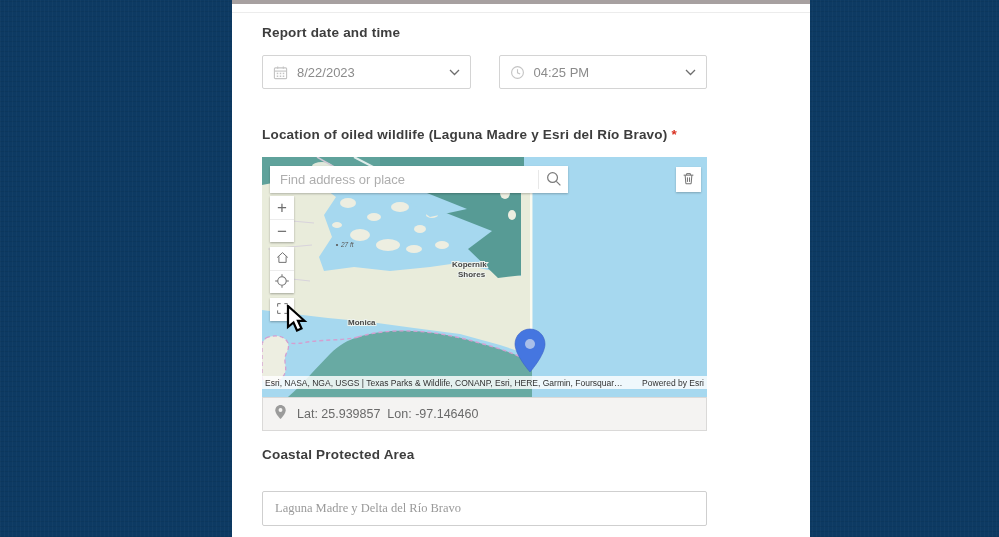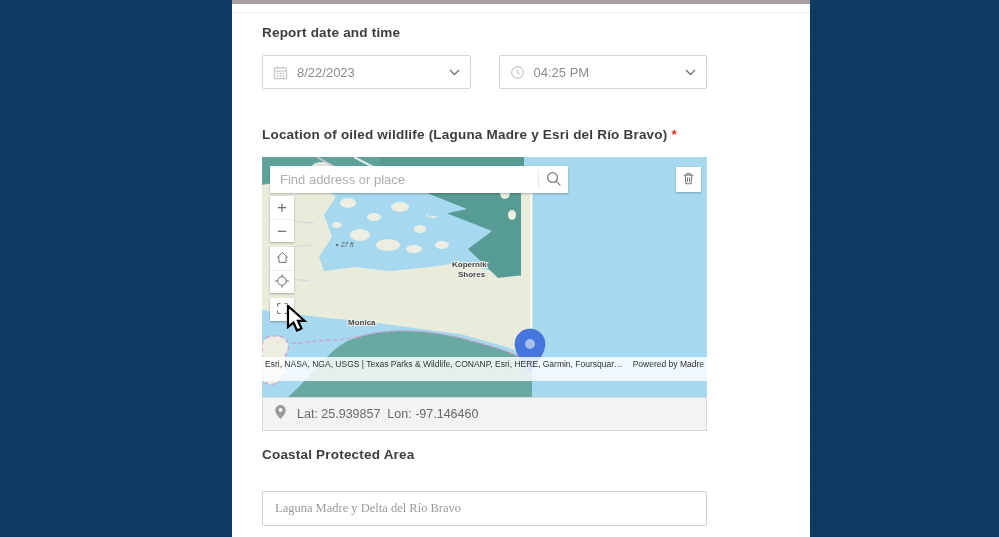--- a/index.html
+++ b/index.html
@@ -68,23 +68,23 @@
     width:24px; height:23px; background:#fff; border:none; display:flex;
     align-items:center; justify-content:center; cursor:pointer;
     font-family:"Liberation Sans",sans-serif; font-size:17px; color:#6e6e6e; line-height:1;
   }
   .ctrl-btn + .ctrl-btn { border-top:1px solid #ececec; }
   .group-zoom { top:39px; }
   .group-home { top:90px; }
   .group-full { top:141px; }
 
   .map-attribution {
-    position:absolute; left:0; right:0; bottom:16px; height:13px;
-    background:rgba(255,255,255,0.82); display:flex; align-items:flex-end;
-    font-size:8.5px; color:#323232; padding:12px 3px; white-space:nowrap;
+    position:absolute; left:0; right:0; bottom:8px; height:13px;
+    background:rgba(255,255,255,0.82); display:flex; align-items:center;
+    font-size:8.5px; color:#323232; padding:0 3px; white-space:nowrap;
   }
   .attr-sources { flex:1; overflow:hidden; text-overflow:ellipsis; }
   .attr-powered { margin-left:8px; }
 
   .cursor-overlay { position:absolute; left:24px; top:148px; width:26px; height:30px; z-index:30; pointer-events:none; }
 
   
   .coords-bar {
     position:absolute; top:397px; left:0; width:445px; height:34px;
     background:#f4f3f2; border:1px solid #dad9d8; display:flex; align-items:center; padding:0 11px;
@@ -282,21 +282,21 @@
       </div>
 
       <div class="cursor-overlay">
         <svg width="26" height="30" viewBox="0 0 26 30">
           <path d="M2,1 L2,22 L7.5,17.5 L11,25.5 L15.5,23.5 L12,15.8 L18.5,15.8 Z" fill="#ffffff" stroke="#000000" stroke-width="2.2" stroke-linejoin="miter"></path>
         </svg>
       </div>
 
       <div class="map-attribution">
         <span class="attr-sources">Esri, NASA, NGA, USGS | Texas Parks &amp; Wildlife, CONANP, Esri, HERE, Garmin, Foursquar…</span>
-        <span class="attr-powered">Powered by Madre</span>
+        <span class="attr-powered">Powered by Esri</span>
       </div>
     </div>
 
     <div class="coords-bar">
       <span>
         <svg width="13" height="16" viewBox="0 0 14 17">
           <path d="M7,1 C3.9,1 1.4,3.5 1.4,6.6 C1.4,10.7 7,16 7,16 C7,16 12.6,10.7 12.6,6.6 C12.6,3.5 10.1,1 7,1 Z" fill="#9b9b9b"></path>
           <circle cx="7" cy="6.4" r="2.1" fill="#f4f3f2"></circle>
         </svg>
       </span>

